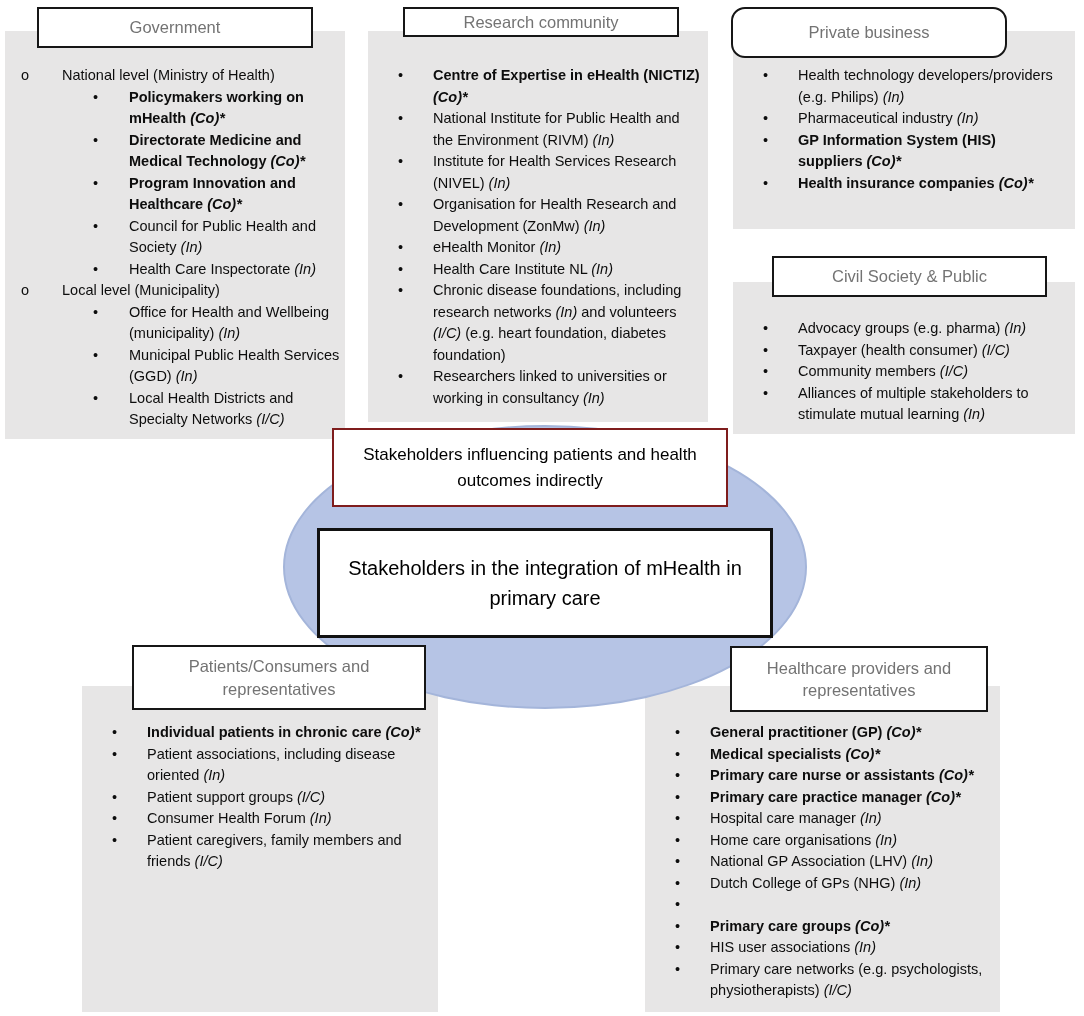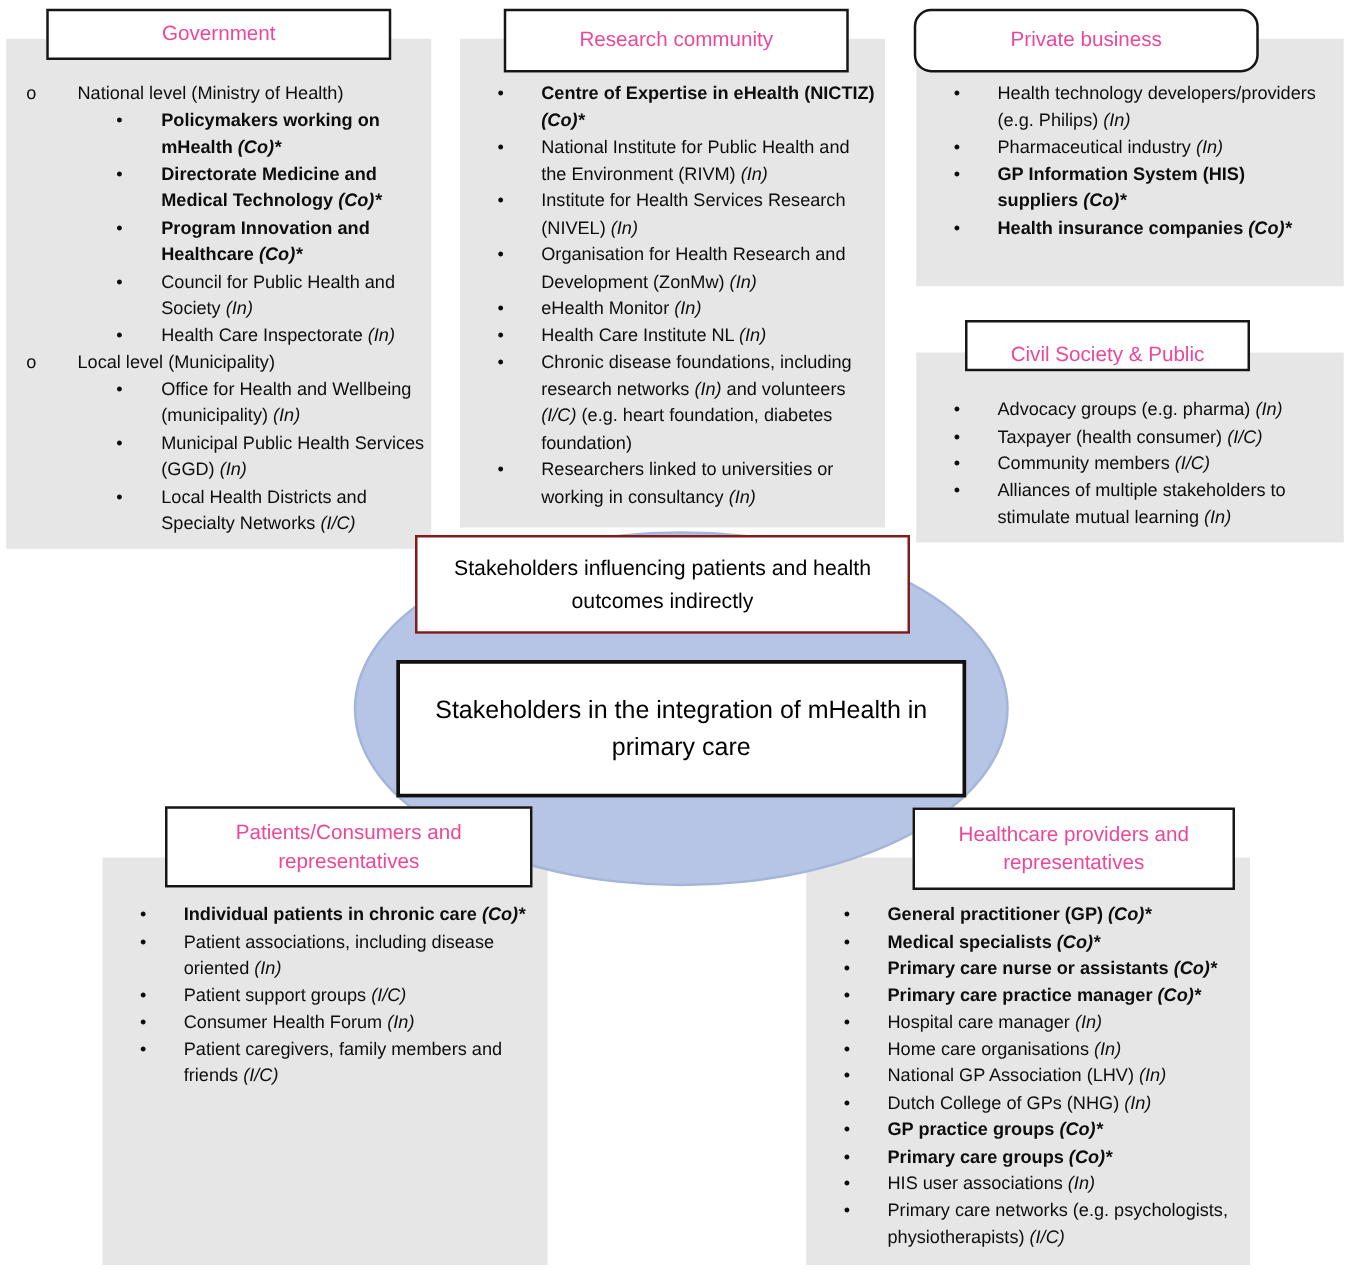--- a/index.html
+++ b/index.html
@@ -13,25 +13,25 @@
   #panel-civil      { left:733px; top:282px; width:342px; height:152px; }
   #panel-patients   { left:82px;  top:686px; width:356px; height:326px; }
   #panel-providers  { left:645px; top:686px; width:355px; height:326px; }
 
   .ellipse { position:absolute; left:283px; top:425px; width:524px; height:284px;
              background:#b6c4e5; border:2px solid #a4b5da; border-radius:50%;
              box-sizing:border-box; z-index:2; }
 
   .titlebox { position:absolute; background:#ffffff; border:2px solid #161616;
               box-sizing:border-box; display:flex; align-items:center; justify-content:center;
-              text-align:center; font-size:16.5px; line-height:1.35; color:#ec4899; z-index:3; }
+              text-align:center; font-size:16.5px; line-height:1.35; color:#737373; z-index:3; }
   #title-government { left:37px;  top:7px;   width:276px; height:41px; }
-  #title-research   { left:403px; top:7px;   width:276px; height:51px; }
+  #title-research   { left:403px; top:7px;   width:276px; height:30px; }
   #title-private    { left:731px; top:7px;   width:276px; height:51px;border-radius:14px; }
-  #title-civil      { left:772px; top:256px; width:228px; height:41px;align-items:flex-end; }
+  #title-civil      { left:772px; top:256px; width:275px; height:41px; }
   #title-patients   { left:132px; top:645px; width:294px; height:65px; }
   #title-providers  { left:697px; top:646px; width:258px; height:66px;margin-left:33px; }
 
   .centerbox { position:absolute; background:#ffffff; box-sizing:border-box;
                display:flex; align-items:center; justify-content:center; text-align:center;
                color:#000; z-index:3; }
   #indirect-box { left:332px; top:428px; width:396px; height:79px; border:2px solid #7f1d1d;
                   font-size:17px; line-height:1.5; padding:0 10px; }
   #main-box { left:317px; top:528px; width:456px; height:110px; border:3px solid #111;
               font-size:20px; line-height:1.5; padding:0 12px; }
@@ -234,21 +234,20 @@
         <div class="item">
           <span class="mk">•</span>
           <span class="tx"><span>National GP Association (LHV) </span><span class="i">(In)</span></span>
         </div>
         <div class="item">
           <span class="mk">•</span>
           <span class="tx"><span>Dutch College of GPs (NHG) </span><span class="i">(In)</span></span>
         </div>
         <div class="item">
           <span class="mk">•</span>
-          <span class="tx"><span class="b">GP practice groups </span><span class="b i">(Co)*</span></span>
         </div>
         <div class="item">
           <span class="mk">•</span>
           <span class="tx"><span class="b">Primary care groups </span><span class="b i">(Co)*</span></span>
         </div>
         <div class="item">
           <span class="mk">•</span>
           <span class="tx"><span>HIS user associations </span><span class="i">(In)</span></span>
         </div>
         <div class="item">

